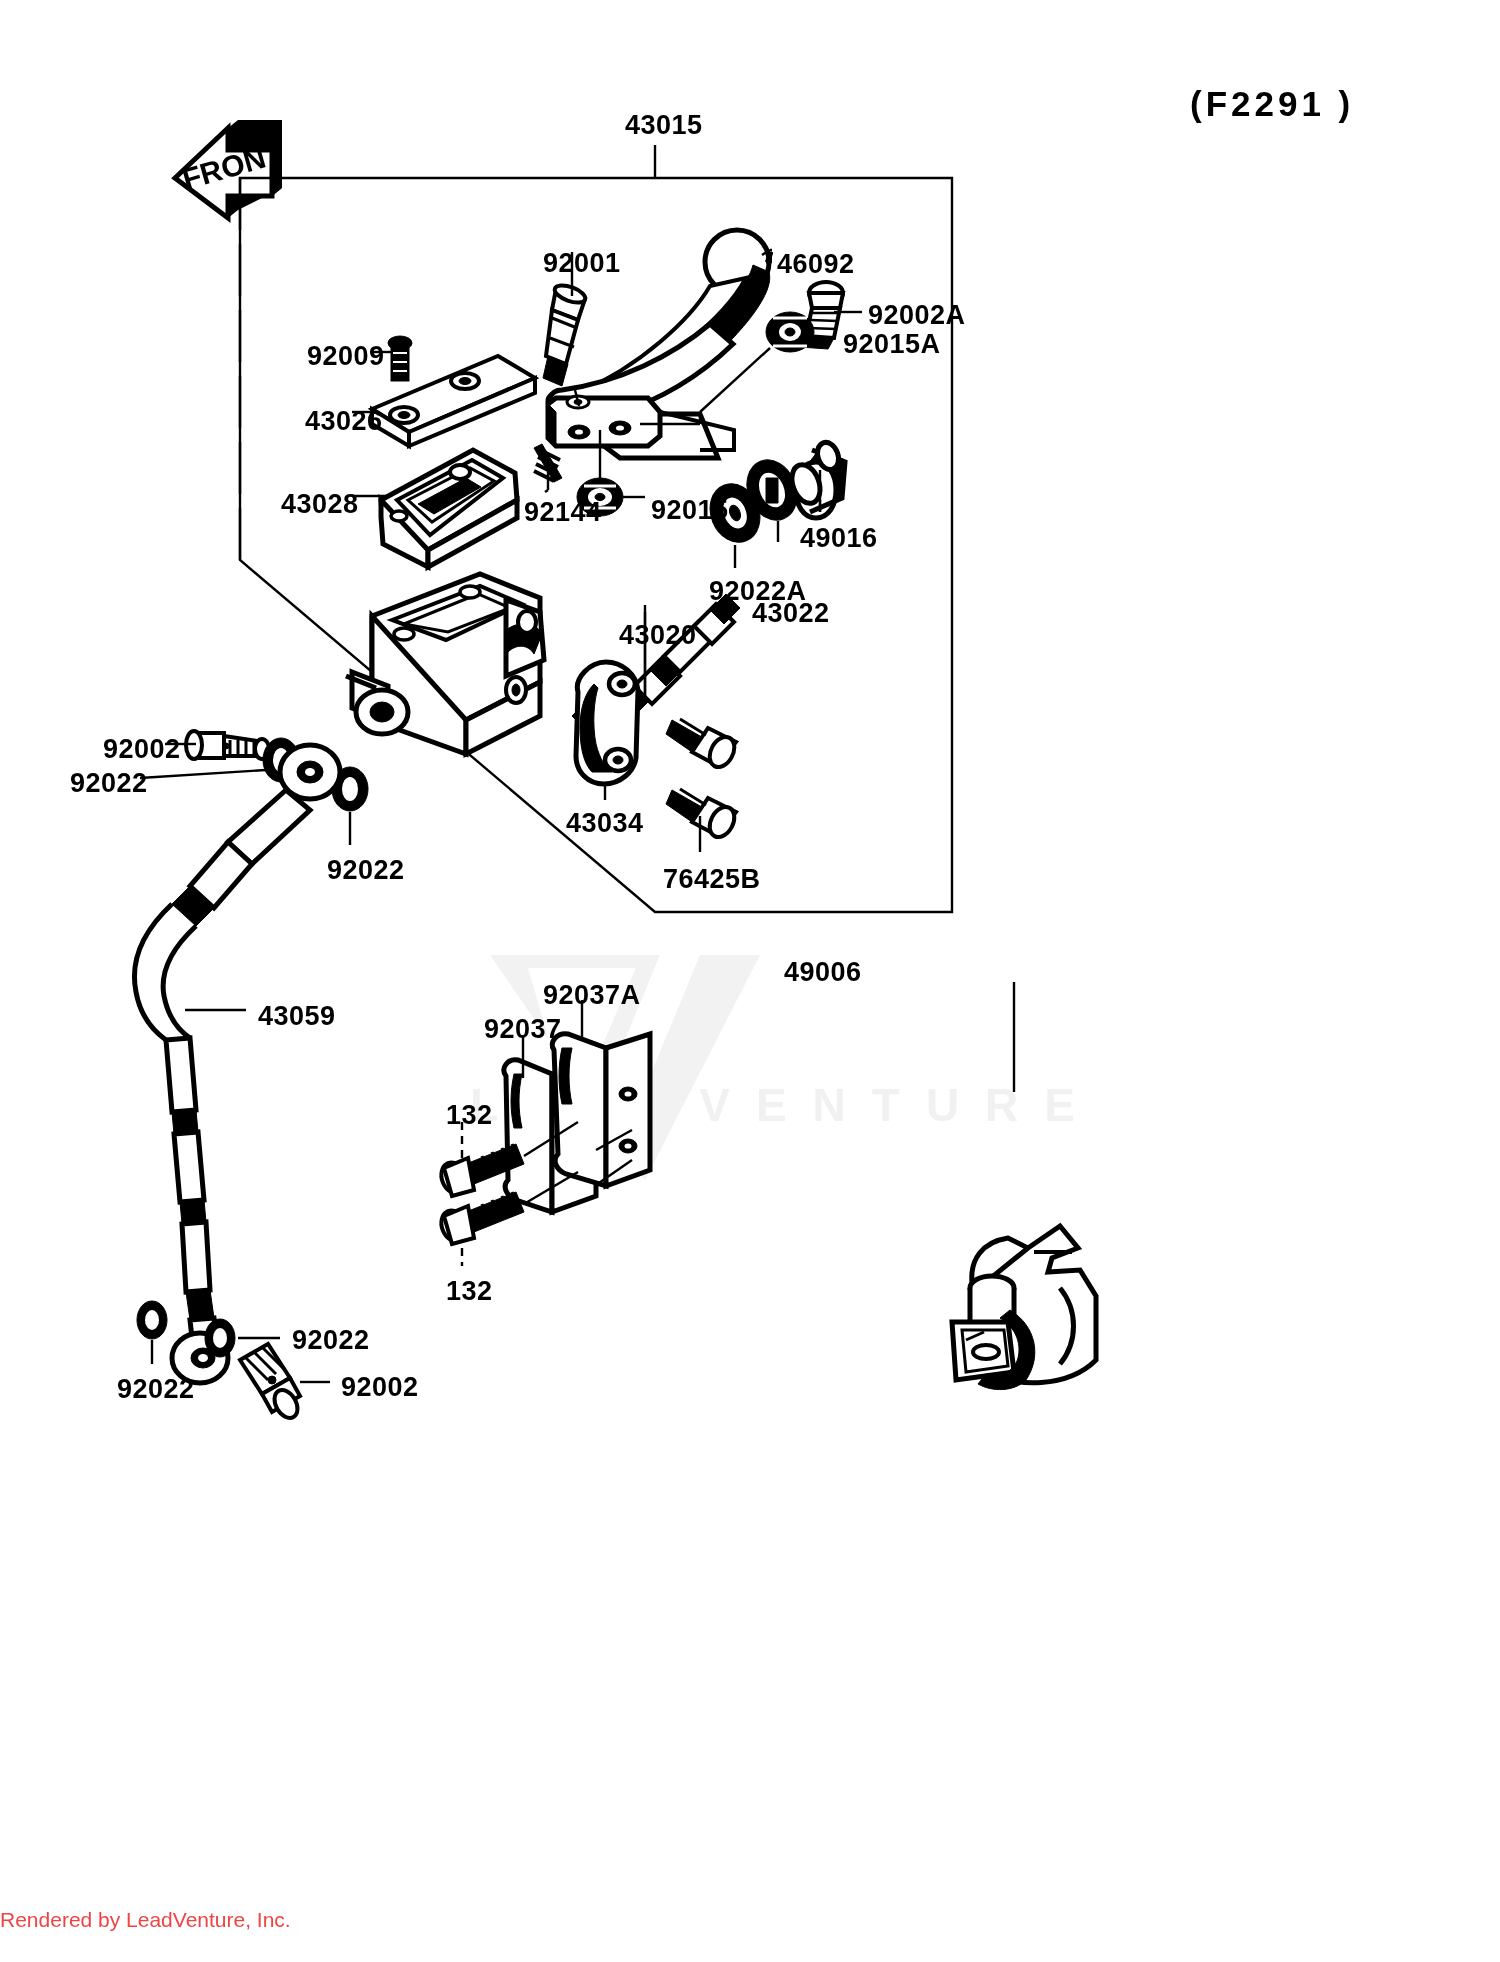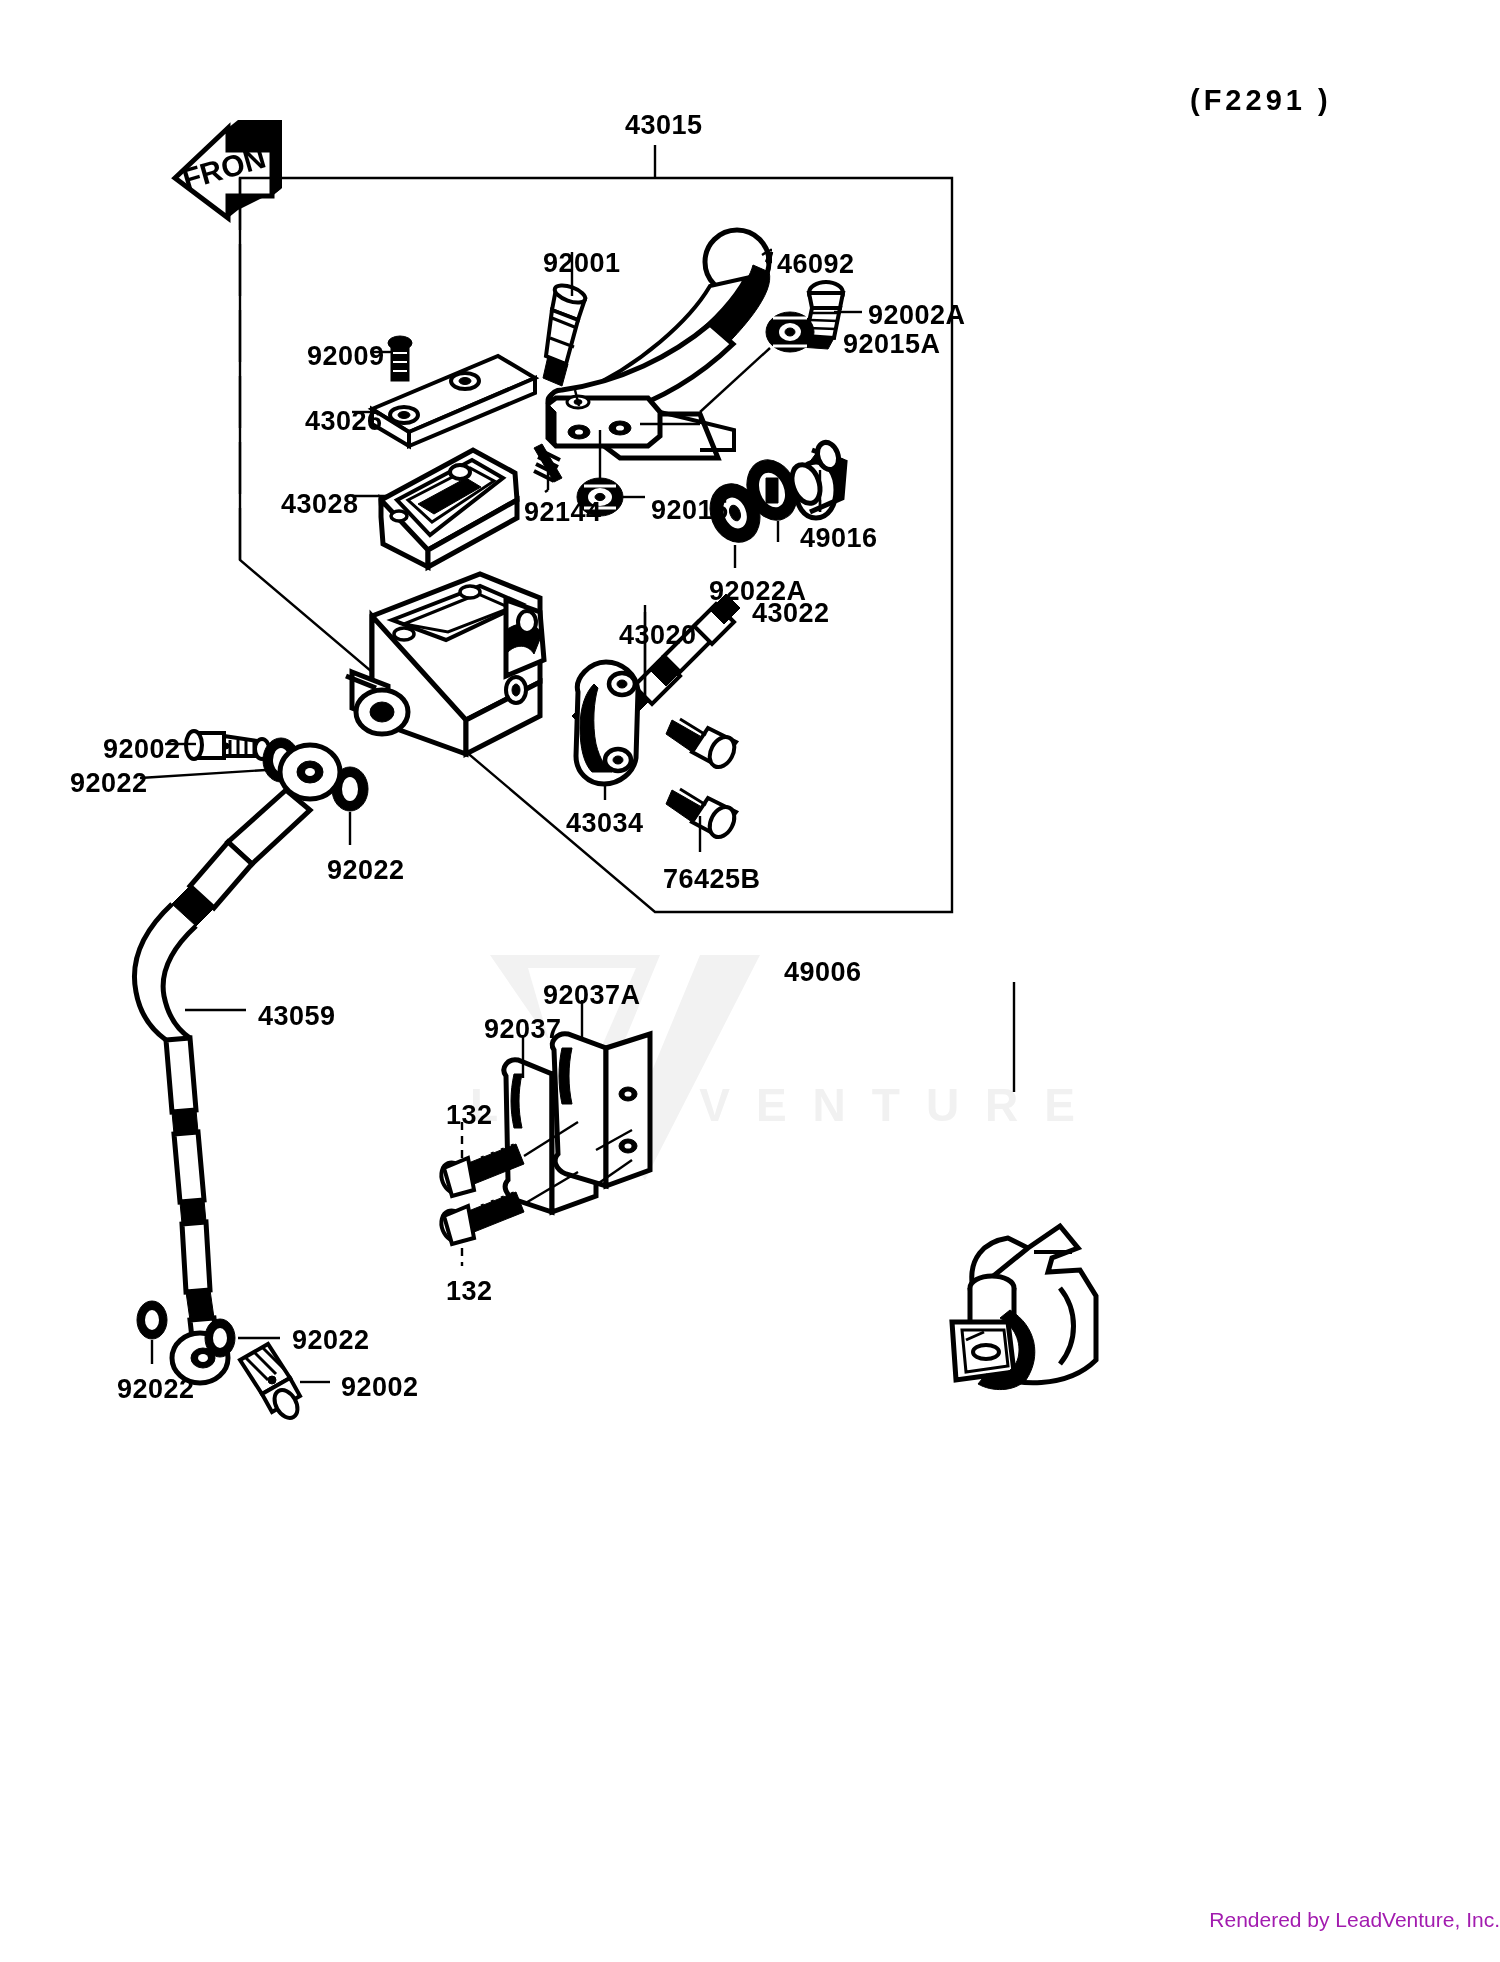--- a/index.html
+++ b/index.html
@@ -1,23 +1,23 @@
 <!DOCTYPE html>
 <html><head>
 <meta charset="utf-8">
 <style>
   html,body{margin:0;padding:0;background:#fff;}
   body{font-family:"Liberation Sans", sans-serif;}
   #page{position:relative;width:1500px;height:1962px;background:#fff;overflow:hidden;}
   .lbl{position:absolute;font-family:"Liberation Sans", sans-serif;font-weight:bold;
        font-size:27px;letter-spacing:.5px;color:#000;white-space:nowrap;}
   .hdr{position:absolute;font-family:"Liberation Sans", sans-serif;font-weight:bold;
-       font-size:29px;letter-spacing:4px;color:#000;white-space:nowrap;}
-  .footer{position:absolute;left:0;right:0;text-align:right;
-          font-family:"Liberation Sans", sans-serif;font-size:21px;color:#a21caf;}
+       font-size:35px;letter-spacing:4px;color:#000;white-space:nowrap;}
+  .footer{position:absolute;left:0;right:0;text-align:left;
+          font-family:"Liberation Sans", sans-serif;font-size:21px;color:#ef4444;}
   #wm-text{position:absolute;left:470px;top:1078px;font-size:46px;font-weight:bold;
            letter-spacing:26px;color:#f1f1f1;white-space:nowrap;pointer-events:none;}
   svg{position:absolute;left:0;top:0;}
   .ln{stroke:#000;stroke-width:2.4;fill:none;}
   .art{stroke:#000;fill:none;}
   .fillw{fill:#fff;stroke:#000;}
   .fillk{fill:#000;stroke:#000;}
 </style>
 </head>
 <body>

